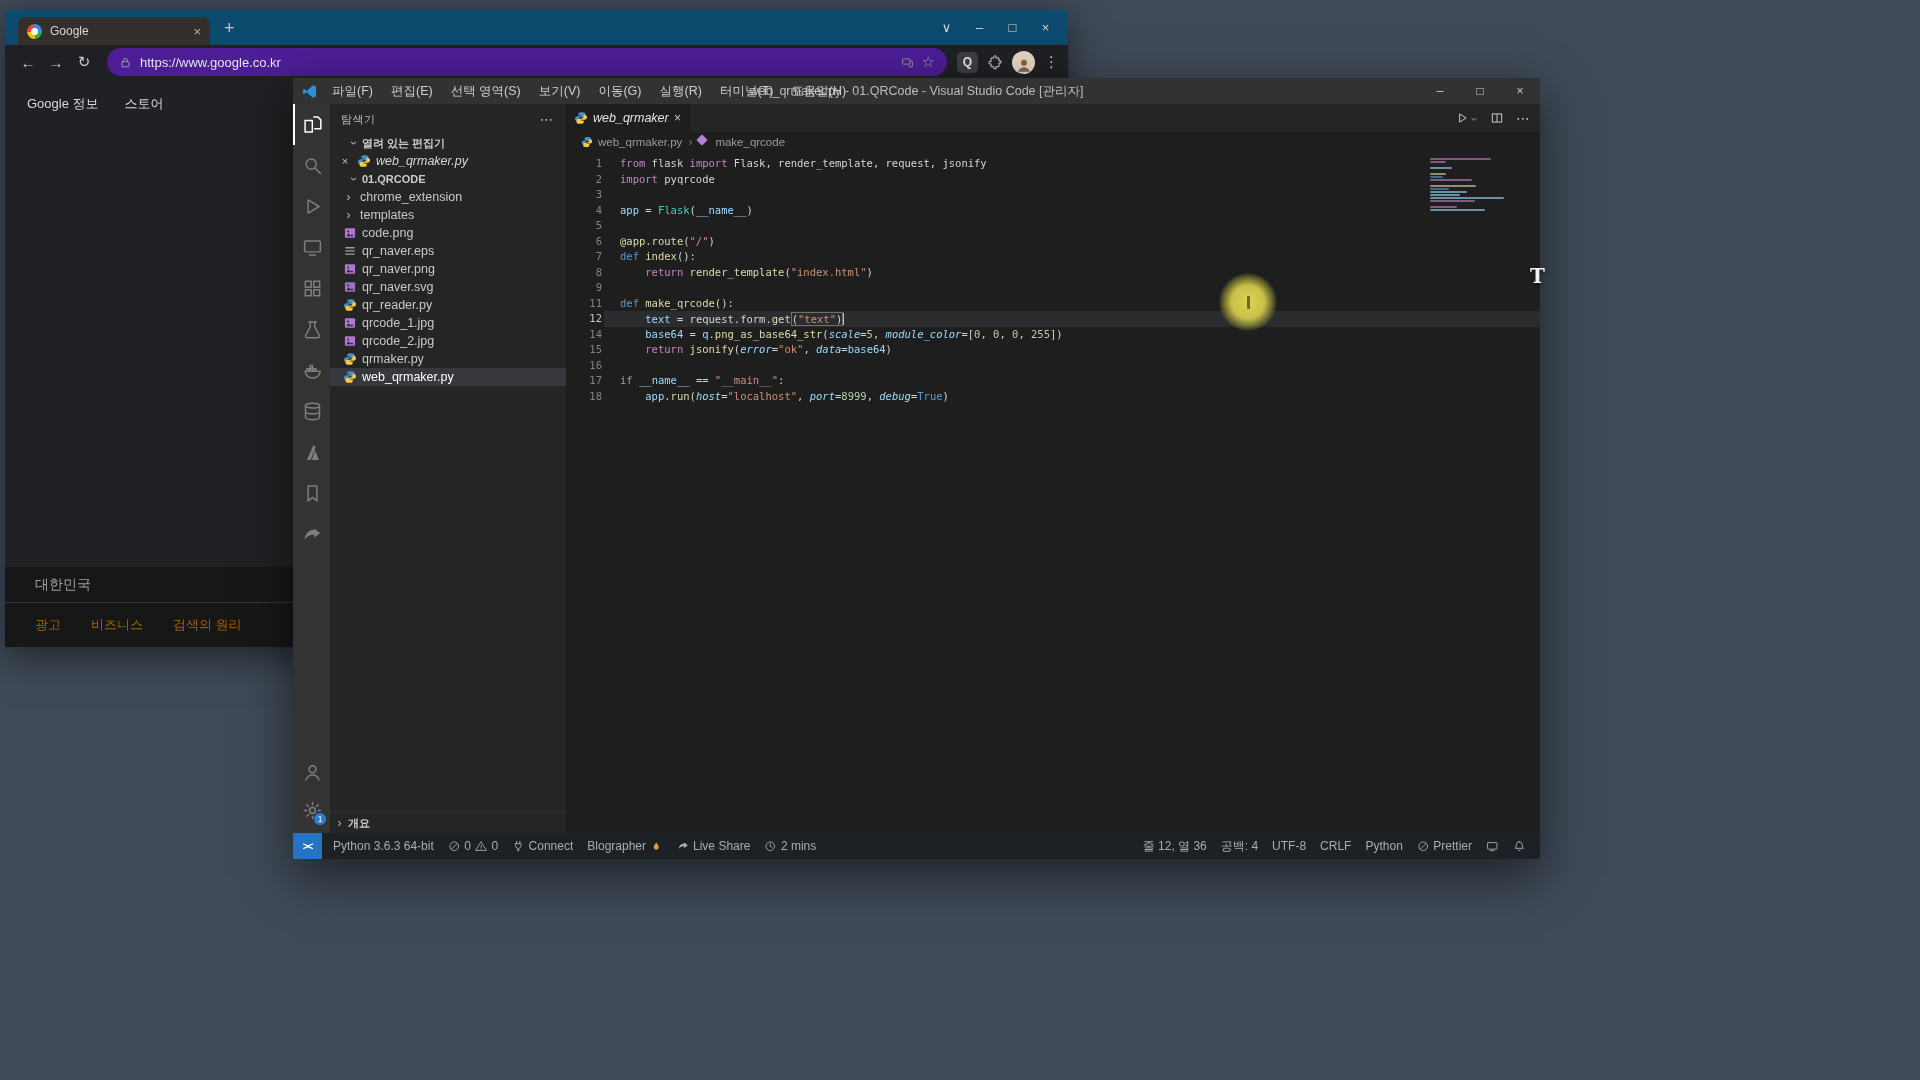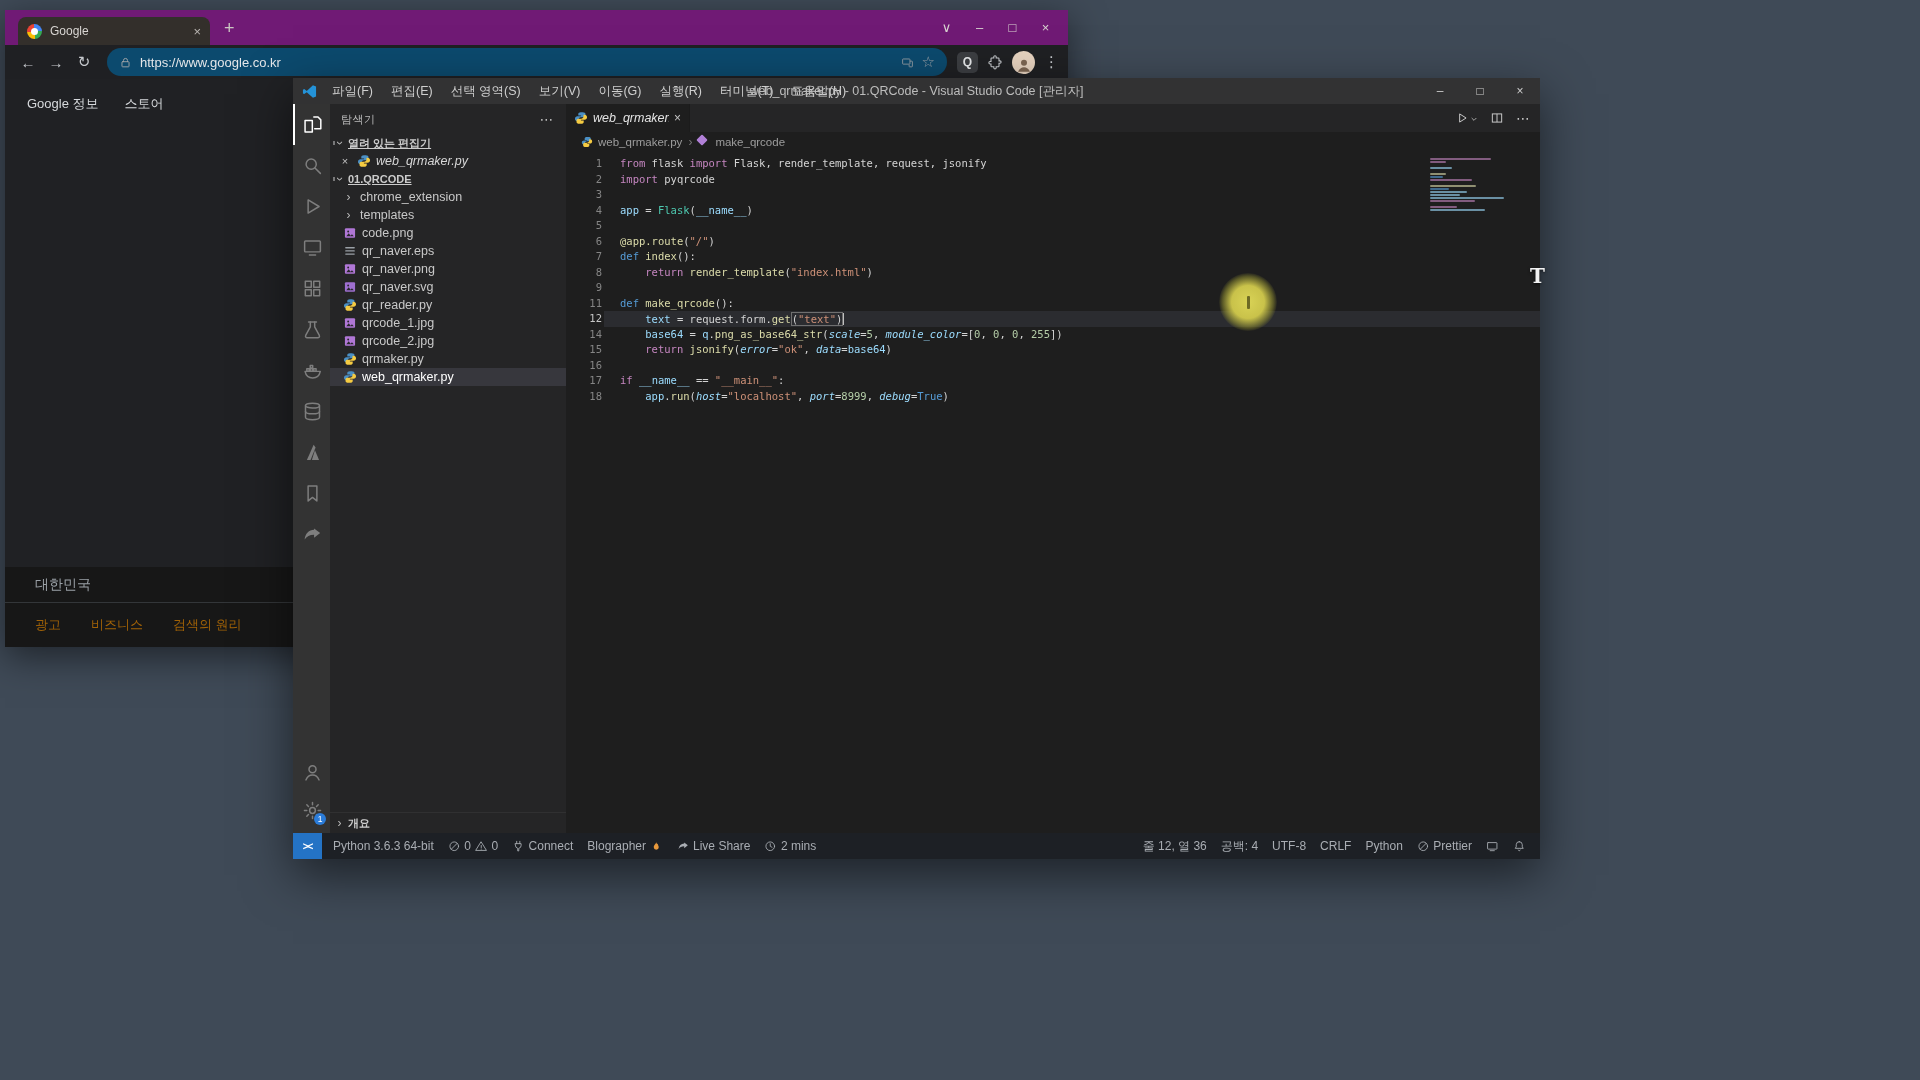--- a/index.html
+++ b/index.html
@@ -3,34 +3,34 @@
 <meta charset="utf-8">
 <style>
   html,body{margin:0;padding:0;background:#2e3742;}
   *{box-sizing:border-box;}
   .desktop{position:relative;width:1920px;height:1080px;background:#3f4a57;overflow:hidden;
     font-family:"Liberation Sans","DejaVu Sans",sans-serif;}
 
   
   .chrome{position:absolute;left:5px;top:10px;width:1063px;height:637px;background:#202124;
     box-shadow:0 10px 34px rgba(0,0,0,.5);z-index:1;}
-  .c-titlebar{height:35px;background:#701a75;position:relative;}
+  .c-titlebar{height:35px;background:#0c4a6e;position:relative;}
   .c-tab{position:absolute;left:13px;top:7px;height:28px;width:192px;background:#332f2b;
     border-radius:8px 8px 0 0;display:flex;align-items:center;padding:0 9px;}
   .c-fav{width:15px;height:15px;border-radius:50%;flex:none;position:relative;
     background:conic-gradient(#4285f4 0 90deg,#34a853 90deg 180deg,#fbbc05 180deg 270deg,#ea4335 270deg 360deg);}
   .c-fav::after{content:"";position:absolute;left:4px;top:4px;width:7px;height:7px;border-radius:50%;background:#fdfdfd;}
   .c-tab-title{color:#d8d5d2;font-size:12px;margin-left:8px;flex:1;white-space:nowrap;overflow:hidden;}
   .c-tab-close{color:#b9b5b2;font-size:13px;padding-left:4px;}
   .c-newtab{position:absolute;left:219px;top:9px;color:#cac6c2;font-size:18px;line-height:18px;}
   .c-controls{position:absolute;right:6px;top:0;height:35px;display:flex;align-items:center;color:#d9d5d1;}
   .c-ctl{width:33px;text-align:center;font-size:13px;}
   .c-toolbar{height:34px;background:#1f2023;display:flex;align-items:center;padding:0 10px;}
   .c-nav{width:26px;height:26px;display:flex;align-items:center;justify-content:center;color:#c7cace;font-size:15px;margin-right:2px;}
-  .omnibox{flex:1;height:28px;margin:0 8px;background:#0c4a6e;border-radius:14px;display:flex;align-items:center;
+  .omnibox{flex:1;height:28px;margin:0 8px;background:#4c1d95;border-radius:14px;display:flex;align-items:center;
     padding:0 12px;gap:8px;min-width:0;justify-content:flex-end;}
   .omni-ic{display:flex;color:#9aa0a6;}
   .omni-ic svg{width:13px;height:13px;}
   .omni-url{color:#e4e6e9;font-size:13px;white-space:nowrap;}
   .omni-spacer{flex:1;}
   .omni-star{color:#9aa0a6;font-size:15px;}
   .c-right{display:flex;align-items:center;gap:9px;padding-left:2px;}
   .q-ext{width:21px;height:21px;border-radius:5px;background:#3c3e42;color:#e6e8ea;font-size:12px;font-weight:700;
     display:flex;align-items:center;justify-content:center;}
   .c-puzzle{display:flex;color:#c7cace;}
@@ -67,21 +67,21 @@
   .ab-bottom{position:absolute;bottom:4px;left:0;right:0;}
   .ab-bottom .ab-item{height:38px;}
   .ab-badge{position:absolute;right:4px;bottom:4px;min-width:12px;height:12px;border-radius:7px;background:#2b7cd9;
     color:#fff;font-size:8.5px;display:flex;align-items:center;justify-content:center;padding:0 2px;}
 
   .sidebar{width:236px;background:#252526;position:relative;flex:none;color:#c3c3c3;overflow:hidden;}
   .sb-title{height:30px;display:flex;align-items:center;padding:0 12px 0 11px;font-size:11px;color:#bbbbbb;letter-spacing:.5px;}
   .sb-title .lbl{flex:1;}
   .sb-more{color:#bbbbbb;font-size:14px;}
   .sb-row{height:18px;display:flex;align-items:center;font-size:12.5px;white-space:nowrap;}
-  .sec{font-weight:700;font-size:11px;color:#cccccc;padding-left:4px;gap:3px;text-decoration:underline;}
+  .sec{font-weight:700;font-size:11px;color:#cccccc;padding-left:18px;gap:3px;}
   .chev{display:inline-block;color:#b9b9b9;font-size:12px;width:11px;text-align:center;transform:rotate(90deg);font-weight:400;}
   .chev.closed{transform:none;}
   .oe-row{padding-left:9px;gap:5px;color:#cfcfcf;}
   .oe-close{font-size:11px;color:#c0c0c0;width:12px;text-align:center;}
   .oe-name{font-style:italic;color:#d7d7d7;}
   .file-row{padding-left:12px;gap:5px;color:#c8c8c8;}
   .file-row.selected{background:#37373d;color:#ffffff;}
   .fi{width:15px;height:15px;flex:none;display:flex;align-items:center;justify-content:center;}
   .fi svg{width:14px;height:14px;}
   .folder-chev{width:13px;color:#b9b9b9;font-size:12px;flex:none;text-align:center;}

